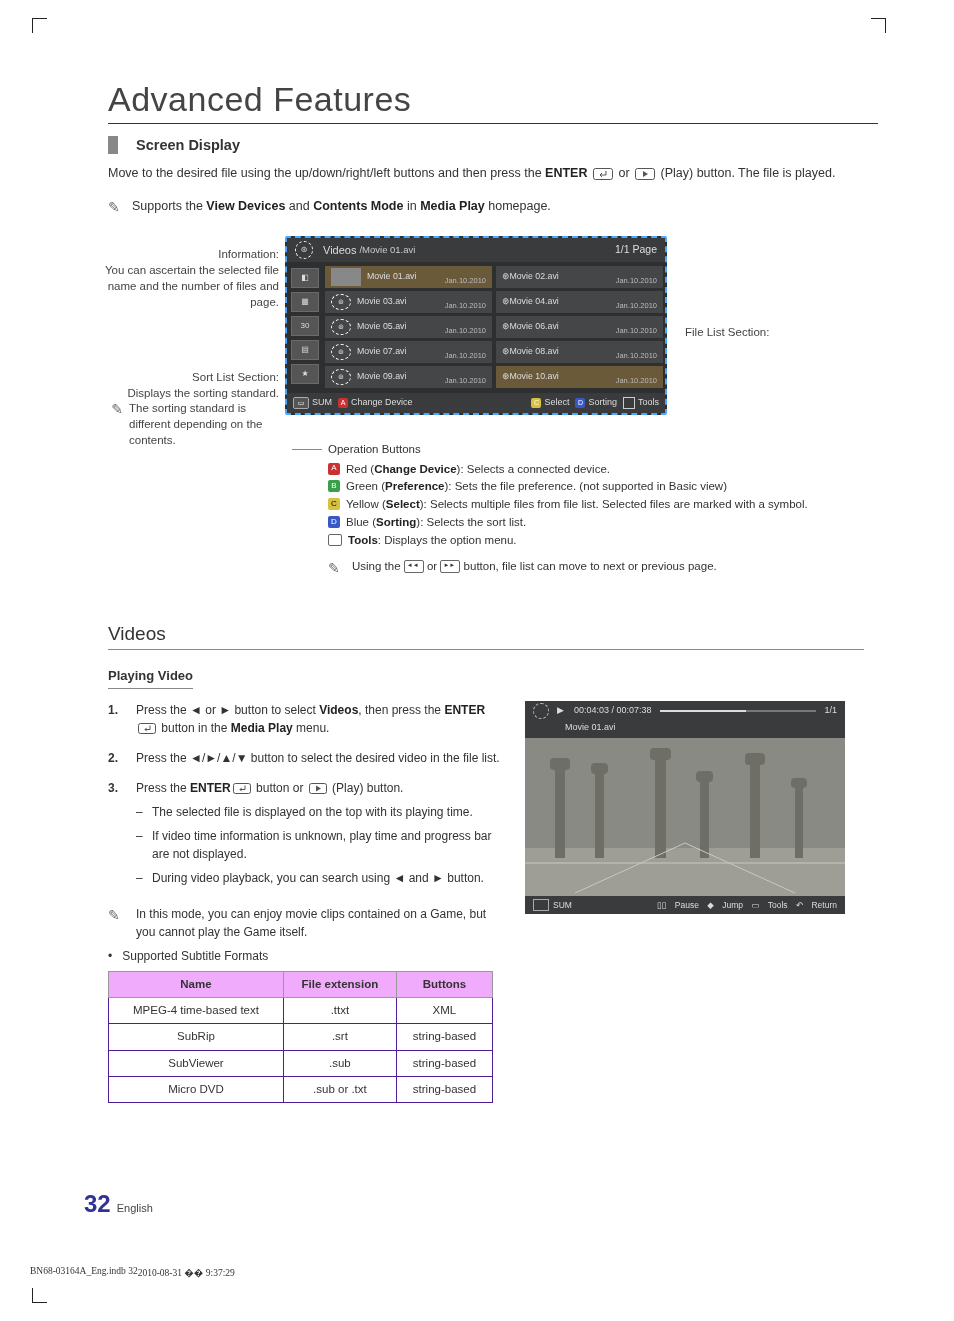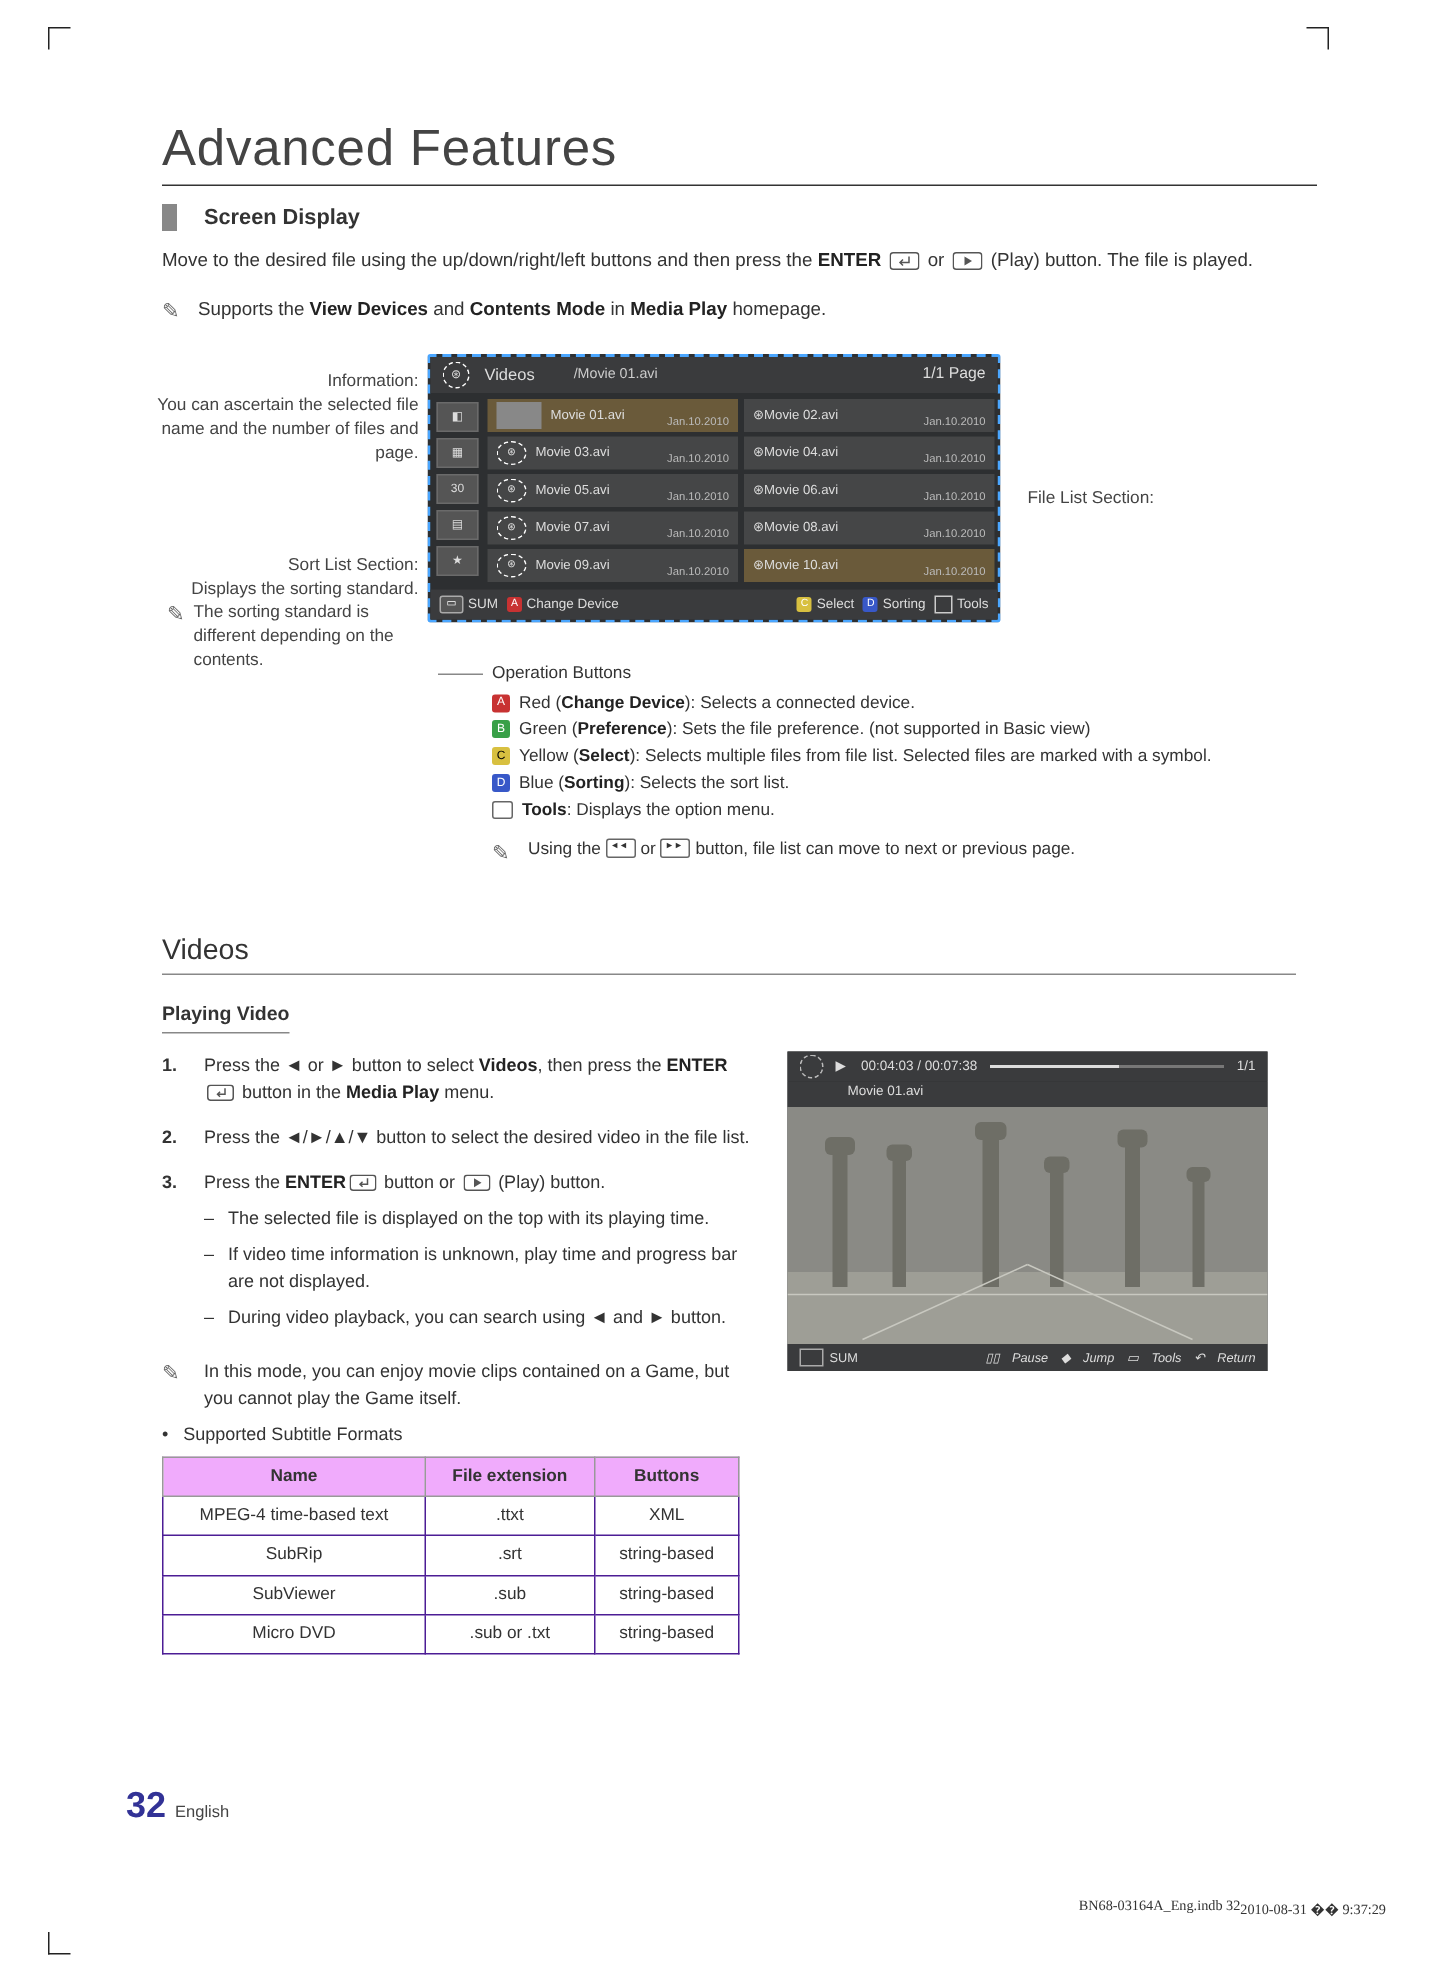--- a/index.html
+++ b/index.html
@@ -82,26 +82,26 @@
   .player{width:320px; background:#2d2f31; color:#ddd; font-size:9px;}
   .player .p-head{display:flex; align-items:center; height:20px; padding:0 8px; background:#3a3b3d;}
   .player .p-head .ico{width:14px;height:14px;border:1px dashed #bbb;border-radius:50%;margin-right:8px;}
   .player .p-head .play{margin-right:10px;}
   .player .p-sub{padding:0 8px 4px 40px; background:#3a3b3d; font-size:9px;}
   .player .screen{height:158px; background:linear-gradient(#7a7a78,#9c9c98); position:relative;}
   .player .screen svg{position:absolute; inset:0;}
   .player .p-foot{display:flex; align-items:center; height:18px; padding:0 8px; background:#3a3b3d; justify-content:space-between; font-size:8.5px;}
   .p-foot .l{display:flex; align-items:center; gap:4px;}
   .p-foot .l .box{width:14px;height:10px;border:1px solid #aaa;}
-  .p-foot .r span{margin-left:6px;font-style:italic;}
+  .p-foot .r span{margin-left:6px;}
 
   
   .pg-num{position:absolute; bottom:103px; left:84px; font-size:11px; color:#444;}
   .pg-num .n{font-size:24px; font-weight:bold; color:#323296; margin-right:6px;}
-  .foot-line{position:absolute; bottom:42px; left:30px; right:30px; display:flex; justify-content:flex-end; font-size:9.5px; font-family:"Times New Roman", serif; color:#333;}
+  .foot-line{position:absolute; bottom:42px; left:30px; right:30px; display:flex; justify-content:flex-start; font-size:9.5px; font-family:"Times New Roman", serif; color:#333;}
   .corner.bl { bottom:18px; left:32px; border-bottom:1px solid #222; border-left:1px solid #222;}
 </style>
 </head>
 <body>
 
 <div class="page">
   <div class="corner tl"></div>
   <div class="corner tr"></div>
   <div class="corner bl"></div>
 
@@ -154,21 +154,21 @@
       <div class="lbl note2">
         <span class="hand-icon">✎</span>
         <span style="text-align:left; width:150px;">The sorting standard is different depending on the contents.</span>
       </div>
     </div>
 
     <div class="tv-panel">
       <div class="tv-head">
         <span class="vid-ico">⊛</span>
         <span style="font-size:11px;">Videos</span>
-        <span class="path" style="margin-left:26px;">/Movie 01.avi</span>
+        <span class="path" style="margin-left:3px;">/Movie 01.avi</span>
         <span>1/1 Page</span>
       </div>
       <div class="tv-body">
         <div class="tv-side">
           <div>◧</div>
           <div>▦</div>
           <div>30</div>
           <div>▤</div>
           <div>★</div>
         </div>

